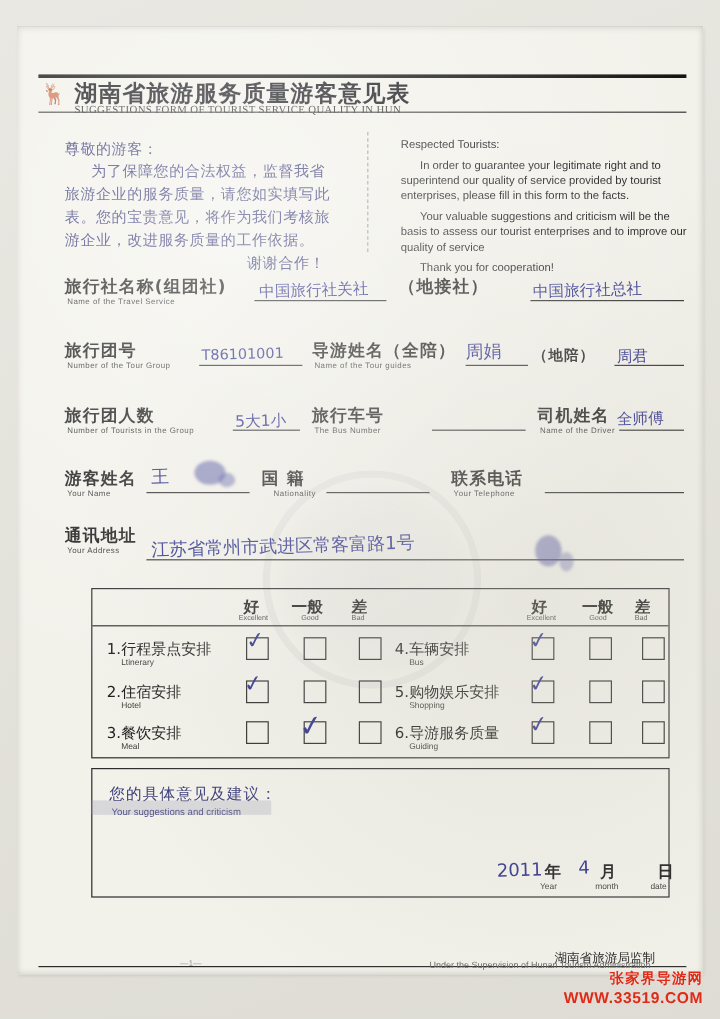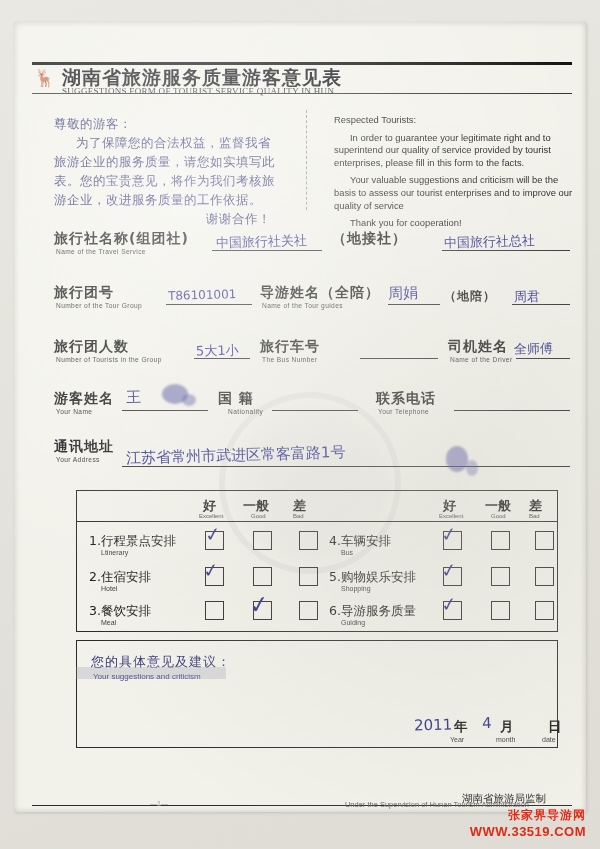--- a/index.html
+++ b/index.html
@@ -173,21 +173,21 @@
   }
 
   
   .foot-rule{position:absolute;left:18px;top:783px;width:540px;height:1px;background:#2b2b2b;}
   .foot-cn{
     position:absolute;right:40px;top:770px;
     font-family:"DejaVu Sans",sans-serif;
     font-size:10.5px;color:#1b1b1b;
   }
   .foot-en{
-    position:absolute;right:71px;top:800px;
+    position:absolute;right:58px;top:800px;
     font-family:"Liberation Sans",sans-serif;
     font-size:7.5px;color:#6a6a6a;
   }
   .pagenum{
     position:absolute;left:150px;top:800px;
     font-family:"Liberation Sans",sans-serif;
     font-size:7px;color:#999;
   }
   
   .site{

